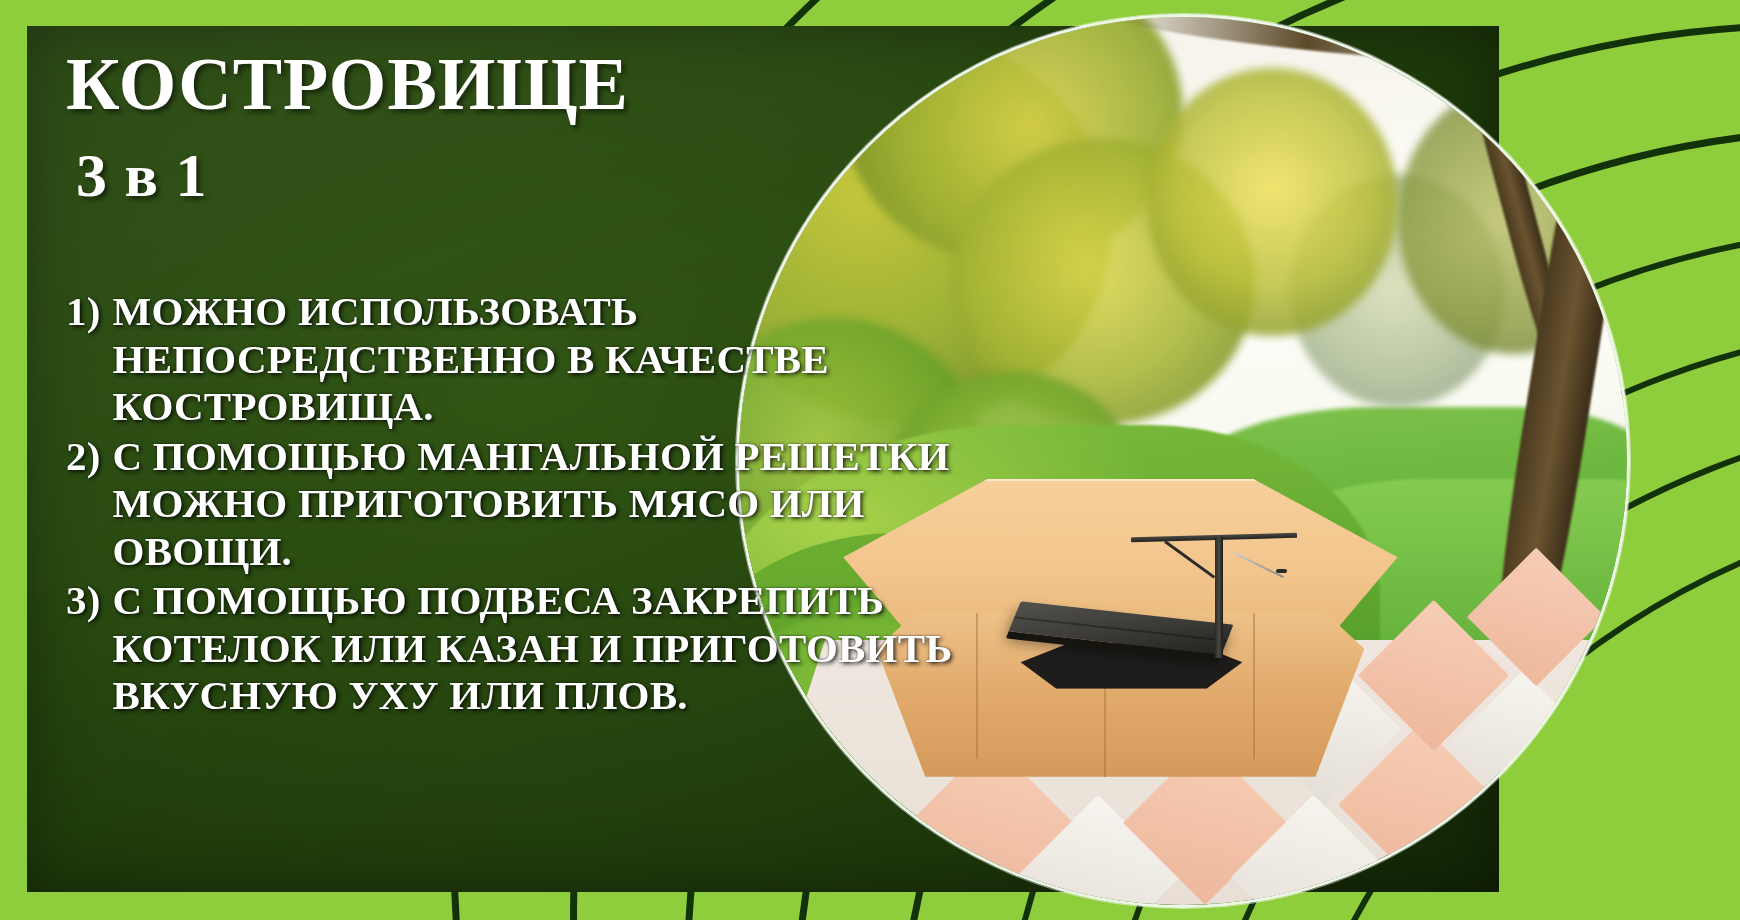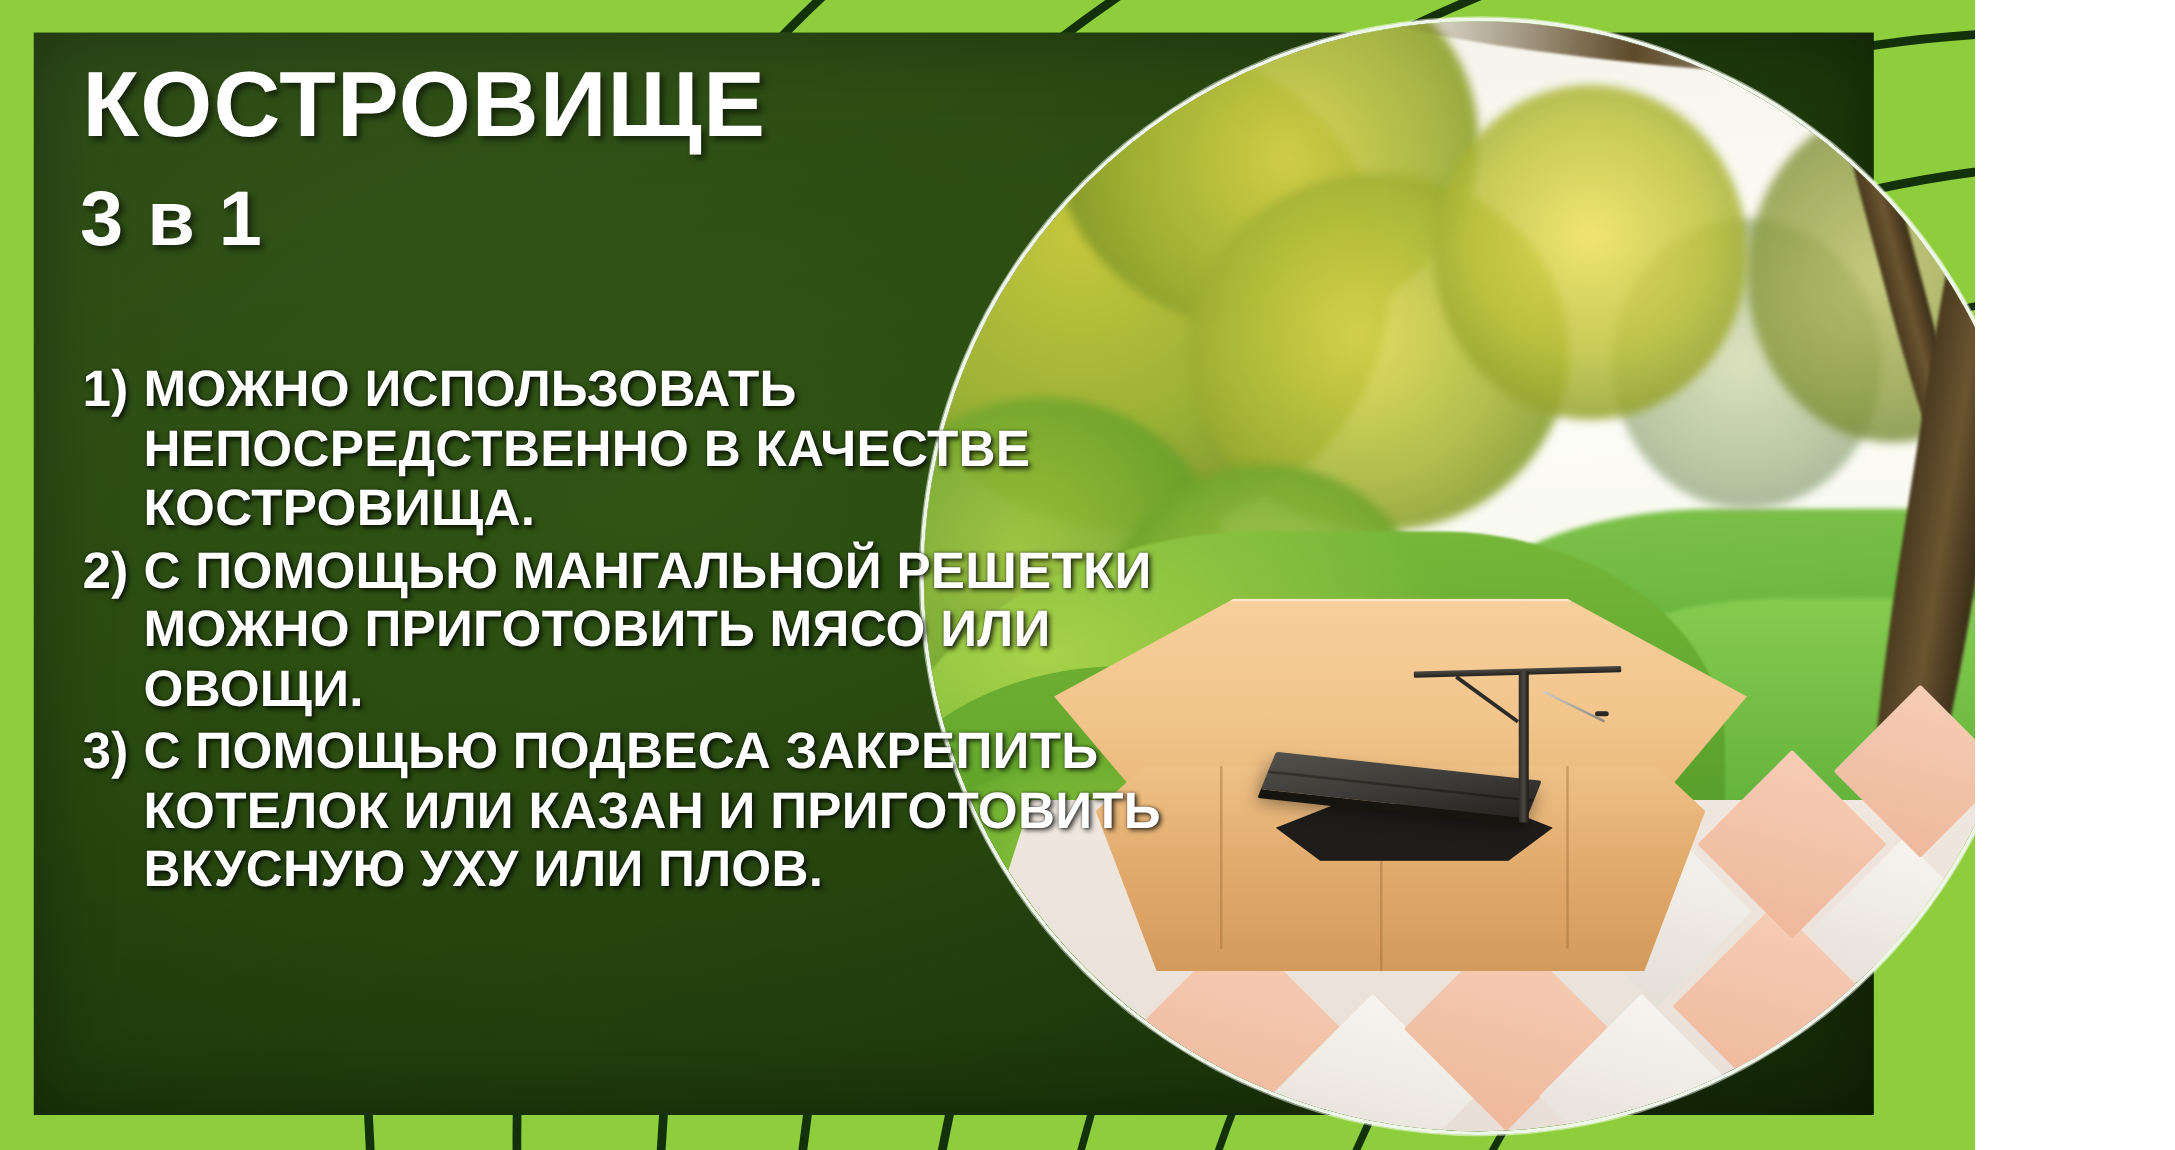--- a/index.html
+++ b/index.html
@@ -1,25 +1,25 @@
 <!DOCTYPE html>
 <html lang="ru"><head>
 <meta charset="utf-8">
 <title>Костровище 3 в 1</title>
 <style>
   html,body{margin:0;padding:0;background:#ffffff;}
   *{box-sizing:border-box;}
 
   .poster{
     position:relative;
-    width:1580px;
+    width:1740px;
     height:920px;
     overflow:hidden;
     background:#0f172a;
-    font-family:Liberation Sans, sans-serif;
+    font-family:Liberation Serif, serif;
   }
 
   
   .arc-field{
     position:absolute;
     inset:0;
     overflow:hidden;
     background:#8ECE3C;
   }
   .arc{
@@ -216,21 +216,21 @@
     position:absolute;left:66px;top:48px;
     color:#ffffff;
     font-size:74px;
     font-weight:bold;
     letter-spacing:1px;
     line-height:.98;
     text-shadow:3px 3px 5px rgba(0,0,0,.55);
     white-space:nowrap;
   }
   .subtitle{
-    position:absolute;left:64px;top:140px;
+    position:absolute;left:76px;top:140px;
     color:#ffffff;
     font-size:62px;
     font-weight:bold;
     letter-spacing:1px;
     text-shadow:3px 3px 5px rgba(0,0,0,.55);
     white-space:nowrap;
   }
 
   .bullets{
     position:absolute;

